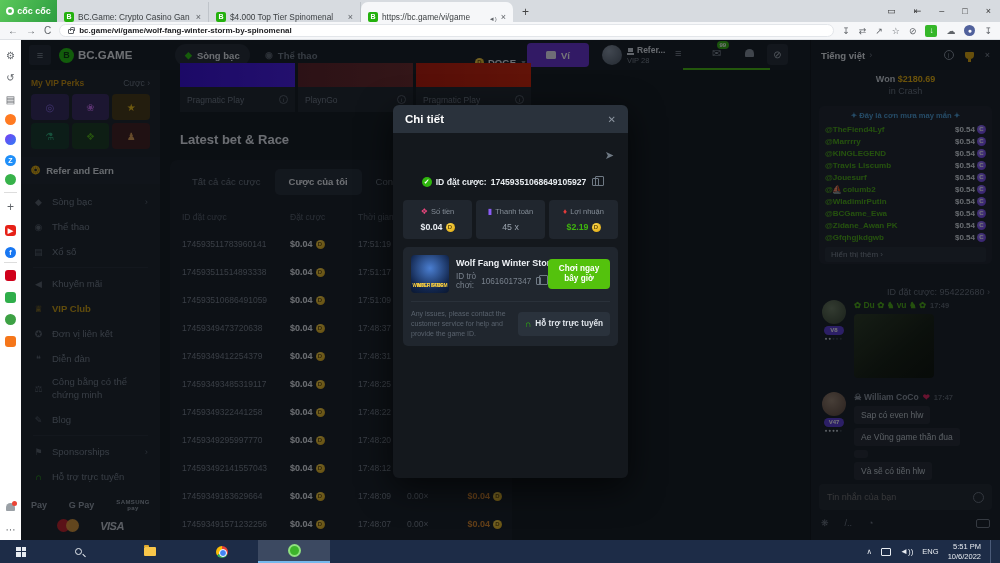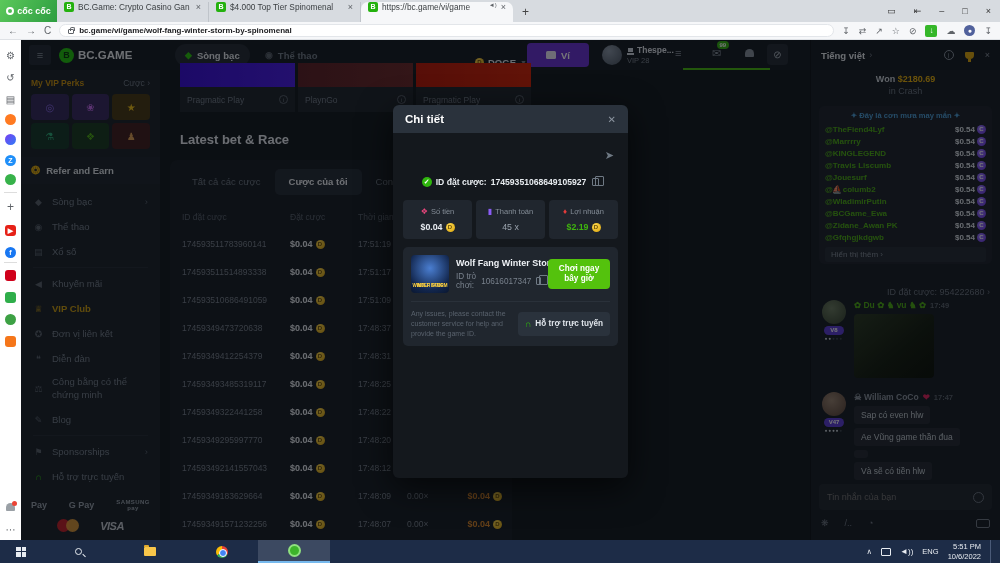--- a/index.html
+++ b/index.html
@@ -3,21 +3,21 @@
 <meta charset="utf-8">
 <style>
 *{margin:0;padding:0;box-sizing:border-box}
 html,body{width:1000px;height:563px}
 body{font-family:"Liberation Sans",sans-serif;background:#0e1012;overflow:hidden;position:relative;font-size:9px;color:#9aa3ad}
 i,b{font-style:normal}
 
 .tabbar{height:22px;background:#d7dbe0;display:flex;align-items:flex-end}
 .brand{width:57px;height:22px;background:linear-gradient(120deg,#5bc85b,#2e9e41);color:#fff;font-weight:bold;font-size:9px;display:flex;align-items:center;justify-content:center;gap:3px}
 .ring{width:8px;height:8px;border:2px solid #fff;border-radius:50%;display:inline-block}
-.tab{height:20px;display:flex;align-items:flex-start;gap:4px;padding:0 7px;width:152px;font-size:8.3px;color:#3c4043;border-right:1px solid #bfc4ca}
+.tab{height:20px;display:flex;align-items:flex-end;gap:4px;padding:0 7px;width:152px;font-size:8.3px;color:#3c4043;border-right:1px solid #bfc4ca}
 .tab .fav{width:10px;height:10px;border-radius:2px;background:#24b10e;color:#fff;font-size:7px;font-weight:bold;text-align:center;line-height:10px;flex:none}
 .tab .t{flex:1;white-space:nowrap;overflow:hidden}
 .tab .x{color:#5f6368;font-size:9px}
 .tab.active{background:#f6f7f9;border-radius:7px 7px 0 0;border-right:none}
 .spk{font-size:6px;color:#5f6368;flex:none}
 .newtab{font-size:12px;color:#444;padding:0 9px;line-height:20px}
 .winctl{margin-left:auto;display:flex;align-items:center;height:22px;color:#333}
 .winctl span{padding:0 9px;font-size:9px;line-height:22px}
 .addressbar{height:18px;background:#f6f7f9;display:flex;align-items:center;padding:0 8px;gap:8px;border-bottom:1px solid #dfe2e6}
 .nav-ic{color:#5f6368;font-size:10px}
@@ -392,21 +392,21 @@
             <span>DOGE</span>
             <span class="caret">▼</span>
           </div>
         <div class="vi-btn">
             <span class="wallet-ic"></span>
             <span>Ví</span>
           </div>
         <div class="hdr-user">
           <span class="avatar"></span>
           <span>
-            <div class="uname2"><span class="hatk"></span><span>Thespe...</span></div>
+            <div class="uname2"><span class="hatk"></span><span>Refer...</span></div>
             <div class="ulevel">VIP 28</div>
           </span>
         </div>
         <span class="hic" style="left:515px">≡</span>
         <span class="hic mailwrap" style="left:552px">✉<span class="badge99">99</span></span>
         <span class="hic" style="left:585px"><span class="bell2"></span></span>
         <span class="chat-ic-box">⊘</span>
         <div class="grn-line"></div>
       </div>
 

